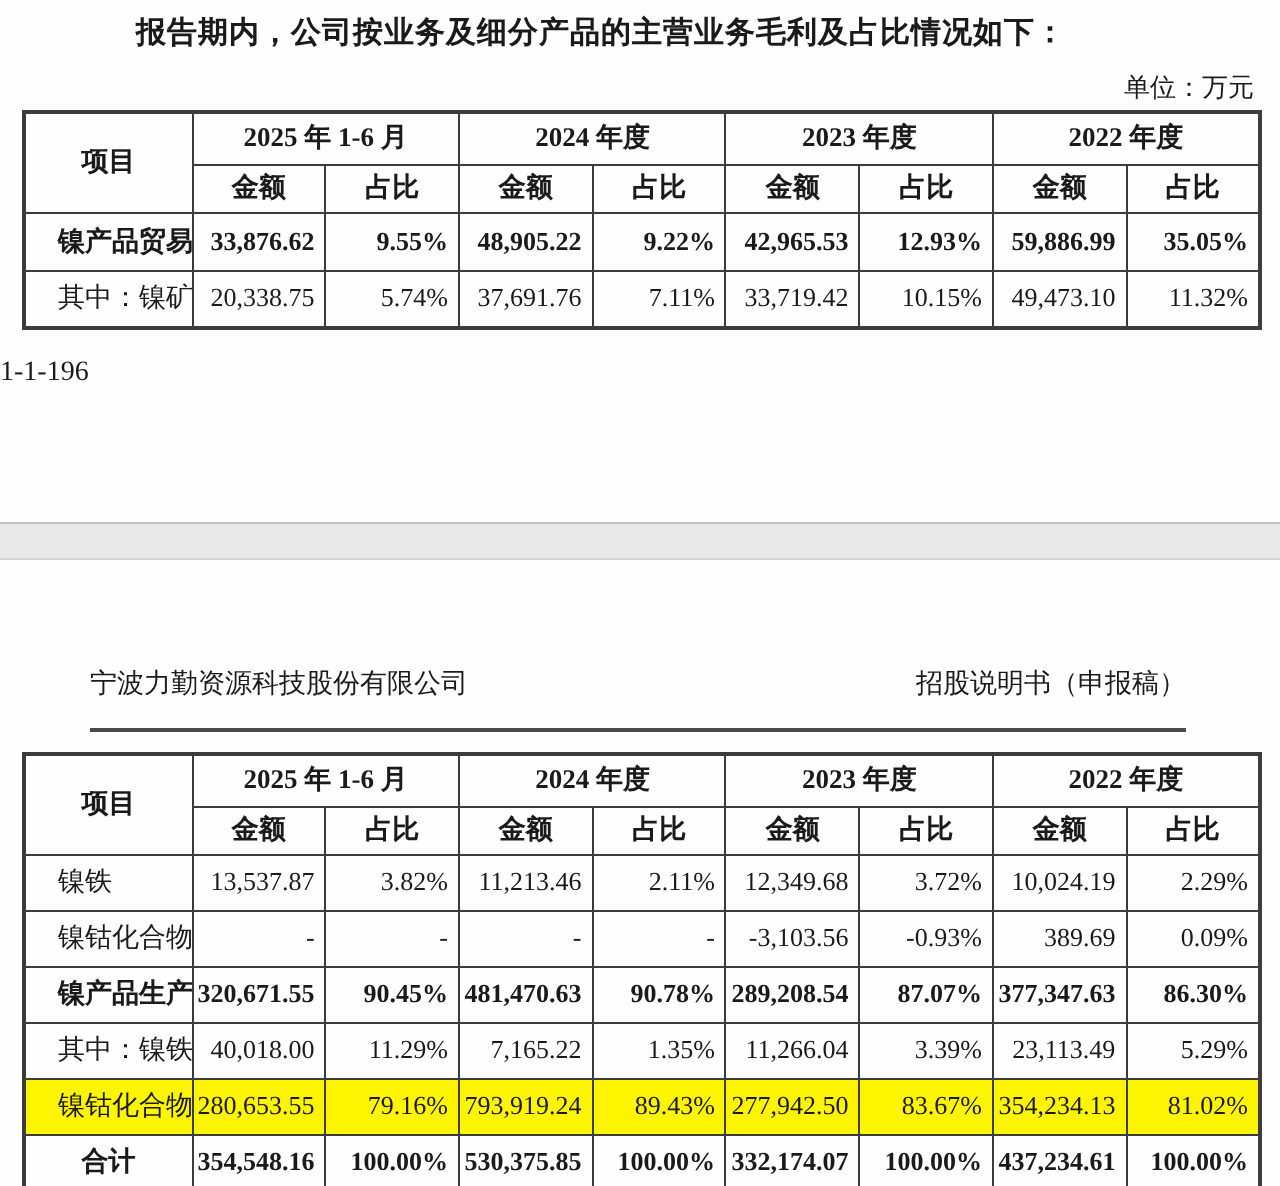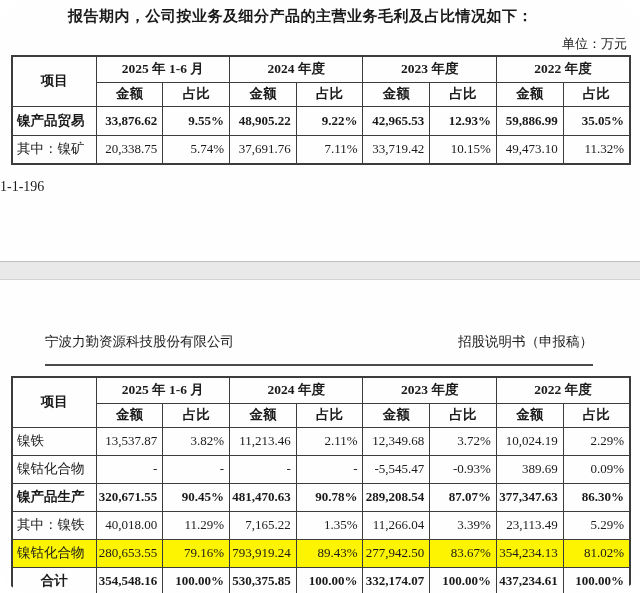--- a/index.html
+++ b/index.html
@@ -1,20 +1,19 @@
 <!DOCTYPE html>
 <html><head>
 <meta charset="utf-8">
 <style>
   html,body{margin:0;padding:0;background:#ffffff;}
   .screen{
     position:relative;width:640px;height:593px;background:#fefefe;
     font-family:"Liberation Serif","DejaVu Serif",serif;color:#1a1a1a;
     overflow:hidden;
-    border-radius:30px;
   }
   .intro{
     position:absolute;top:7px;left:68px;font-size:15px;font-weight:700;
     letter-spacing:0.5px;white-space:nowrap;
   }
   .unit{position:absolute;top:35px;right:13px;font-size:13px;font-weight:400;}
   .pageno{position:absolute;top:179px;left:0;width:100%;text-align:left;font-size:14px;}
   .sep{
     position:absolute;top:261px;left:0;width:640px;height:19px;background:#e9e9e9;
     border-top:1px solid #c0c0c0;border-bottom:1px solid #d4d4d4;box-sizing:border-box;
@@ -33,21 +32,21 @@
   #t2{top:376px;}
   .fin th,.fin td{
     border:1px solid #3c3c3c;overflow:hidden;white-space:nowrap;
     padding:0;box-sizing:border-box;
   }
   .fin th{font-weight:700;text-align:center;font-size:13.5px;}
   .fin thead tr.r1{height:26px;}
   .fin thead tr.r2{height:24px;}
   #t1 tbody tr{height:29px;}
   #t2 tbody tr{height:28px;margin-left:24px;}
-  td.label{font-size:13.5px;text-align:left;padding-left:4px;}
+  td.label{font-size:13.5px;text-align:left;padding-left:16px;}
   td.num{font-size:13px;text-align:right;padding-right:5px;}
   tr.bold td{font-weight:700;}
   tr.hl td{background:#fcf400;}
   td.center{text-align:center;padding-left:0;}
 </style>
 </head>
 <body>
 
 <div class="screen">
 
@@ -148,21 +147,21 @@
           <td class="num">3.72%</td>
           <td class="num">10,024.19</td>
           <td class="num">2.29%</td>
         </tr>
         <tr>
           <td class="label">镍钴化合物</td>
           <td class="num">-</td>
           <td class="num">-</td>
           <td class="num">-</td>
           <td class="num">-</td>
-          <td class="num">-5,545.47</td>
+          <td class="num">-3,103.56</td>
           <td class="num">-0.93%</td>
           <td class="num">389.69</td>
           <td class="num">0.09%</td>
         </tr>
         <tr class="bold">
           <td class="label">镍产品生产</td>
           <td class="num">320,671.55</td>
           <td class="num">90.45%</td>
           <td class="num">481,470.63</td>
           <td class="num">90.78%</td>

